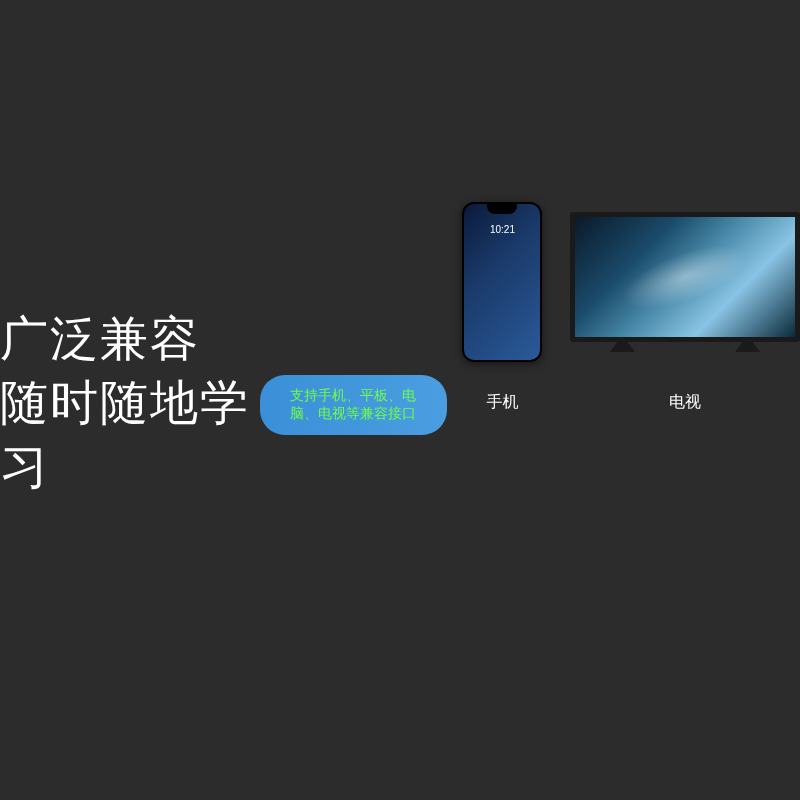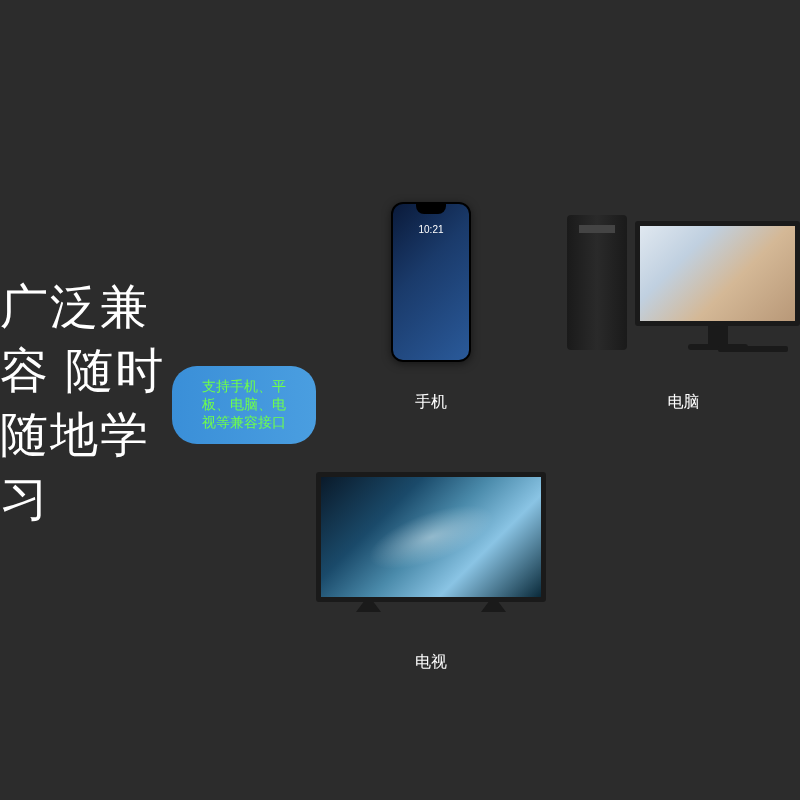--- a/index.html
+++ b/index.html
@@ -35,21 +35,21 @@
       padding: 12px 30px;
       color: #6eff4a;
       font-size: 14px;
       margin-bottom: 45px;
     }
     .grid {
       display: grid;
       grid-template-columns: 1fr 1fr;
       grid-template-rows: 1fr 1fr;
       width: 700px;
-      gap: 40px 21px;
+      gap: 40px 12px;
       margin-top: 10px;
     }
     .device-cell {
       display: flex;
       flex-direction: column;
       align-items: center;
       justify-content: flex-end;
       height: 220px;
     }
     .device-image {
@@ -241,34 +241,20 @@
   <div class="grid">
 
     <div class="device-cell">
       <div class="device-image">
         <div class="phone"></div>
       </div>
       <div class="device-label">手机</div>
     </div>
 
 
-    <div class="device-cell">
-      <div class="device-image">
-        <div class="desktop">
-          <div class="tower"></div>
-          <div class="monitor" style="position:relative;">
-            <div class="monitor-screen"></div>
-            <div class="monitor-stand"></div>
-            <div class="monitor-base"></div>
-            <div class="keyboard"></div>
-          </div>
-        </div>
-      </div>
-      <div class="device-label">电脑</div>
-    </div>
 
     <div class="device-cell">
       <div class="device-image">
         <div class="tv">
           <div class="tv-screen"></div>
           <div class="tv-stand">
             <div class="tv-leg"></div>
             <div class="tv-leg"></div>
           </div>
         </div>

